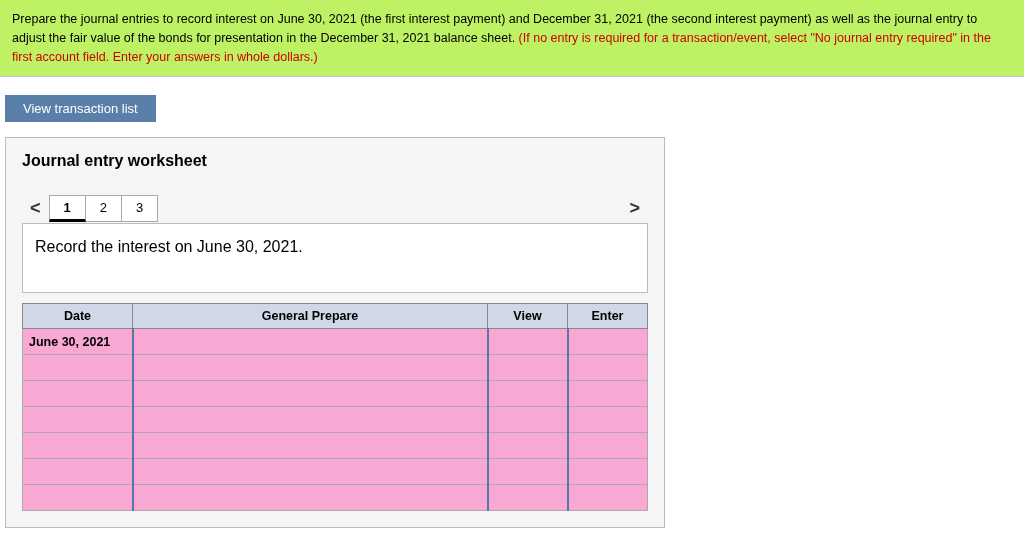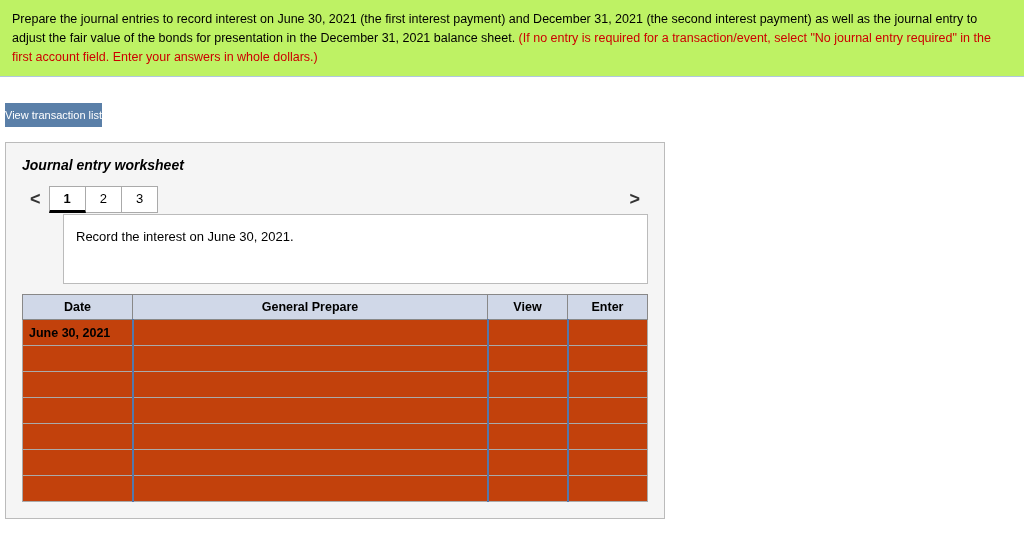--- a/index.html
+++ b/index.html
@@ -19,41 +19,40 @@
     }
 
     .instruction-box .red-text {
       color: #cc0000;
     }
 
     .btn-view-transaction {
       display: inline-block;
       background: #5a7fa8;
       color: #fff;
-      padding: 6px 0;
-      margin: 26px 5px 10px 5px;
+      padding: 6px 18px;
+      margin: 18px 5px 10px 5px;
       cursor: pointer;
-      font-size: 11px;
+      font-size: 13px;
       border: none;
       font-weight: normal;
     }
 
     .worksheet-container {
       margin: 5px 10px 10px 5px;
       border: 1px solid #bbb;
       background: #f5f5f5;
       padding: 14px 16px 16px 16px;
       max-width: 660px;
     }
 
     .worksheet-title {
-      font-size: 14px;
-      font-weight: bold;
-      margin-bottom: 12px;
-      font-style: italic;
+      font-size: 16px;
+      font-weight: bold;
+      margin-bottom: 24px;
     }
 
     .tab-arrow {
       font-size: 18px;
       font-weight: bold;
       cursor: pointer;
       padding: 4px 8px;
       color: #333;
       user-select: none;
     }
@@ -81,36 +80,35 @@
     .tab-group {
       display: flex;
     }
 
     .record-box {
       border: 1px solid #bbb;
       background: #fff;
       padding: 14px 12px;
       margin-bottom: 10px;
       min-height: 70px;
-      font-size: 13px;
-      margin-left: 41px;
+      font-size: 16px;
     }
 
     .note-text {
       color: #cc0000;
       font-size: 12px;
       margin-bottom: 8px;
     }
 
     
     .journal-table {
       width: 100%;
       border-collapse: collapse;
       font-size: 12.5px;
-      background: #c2410c;
+      background: #f9a8d4;
     }
 
     .journal-table th {
       background: #d0d8e8;
       border: 1px solid #888;
       padding: 5px 8px;
       text-align: center;
       font-weight: bold;
     }
 

